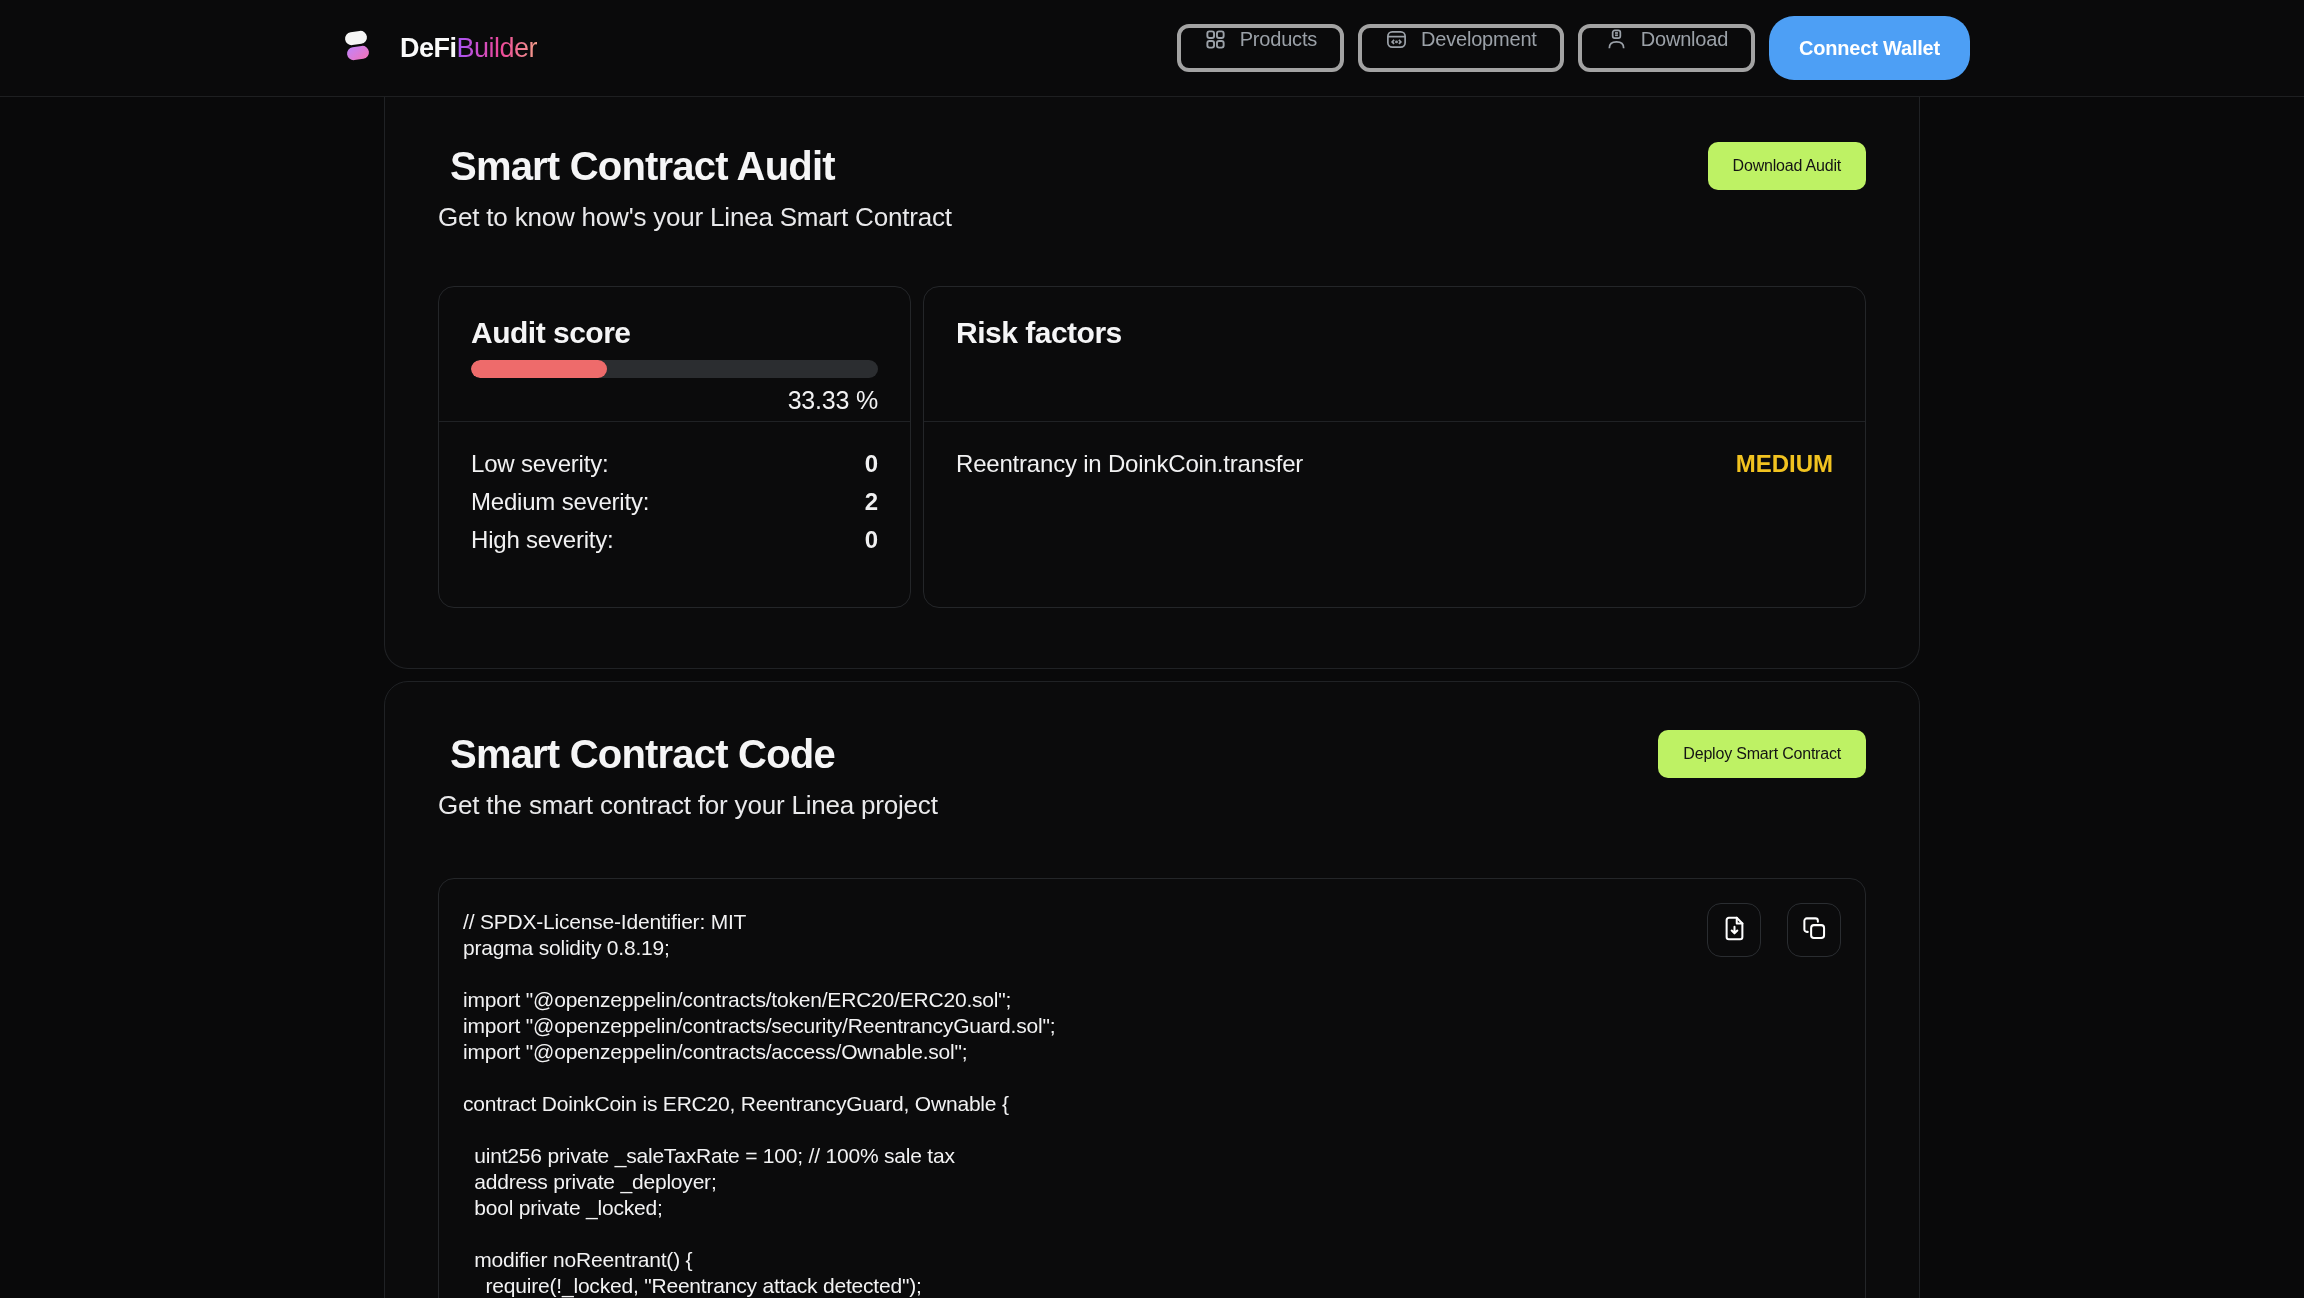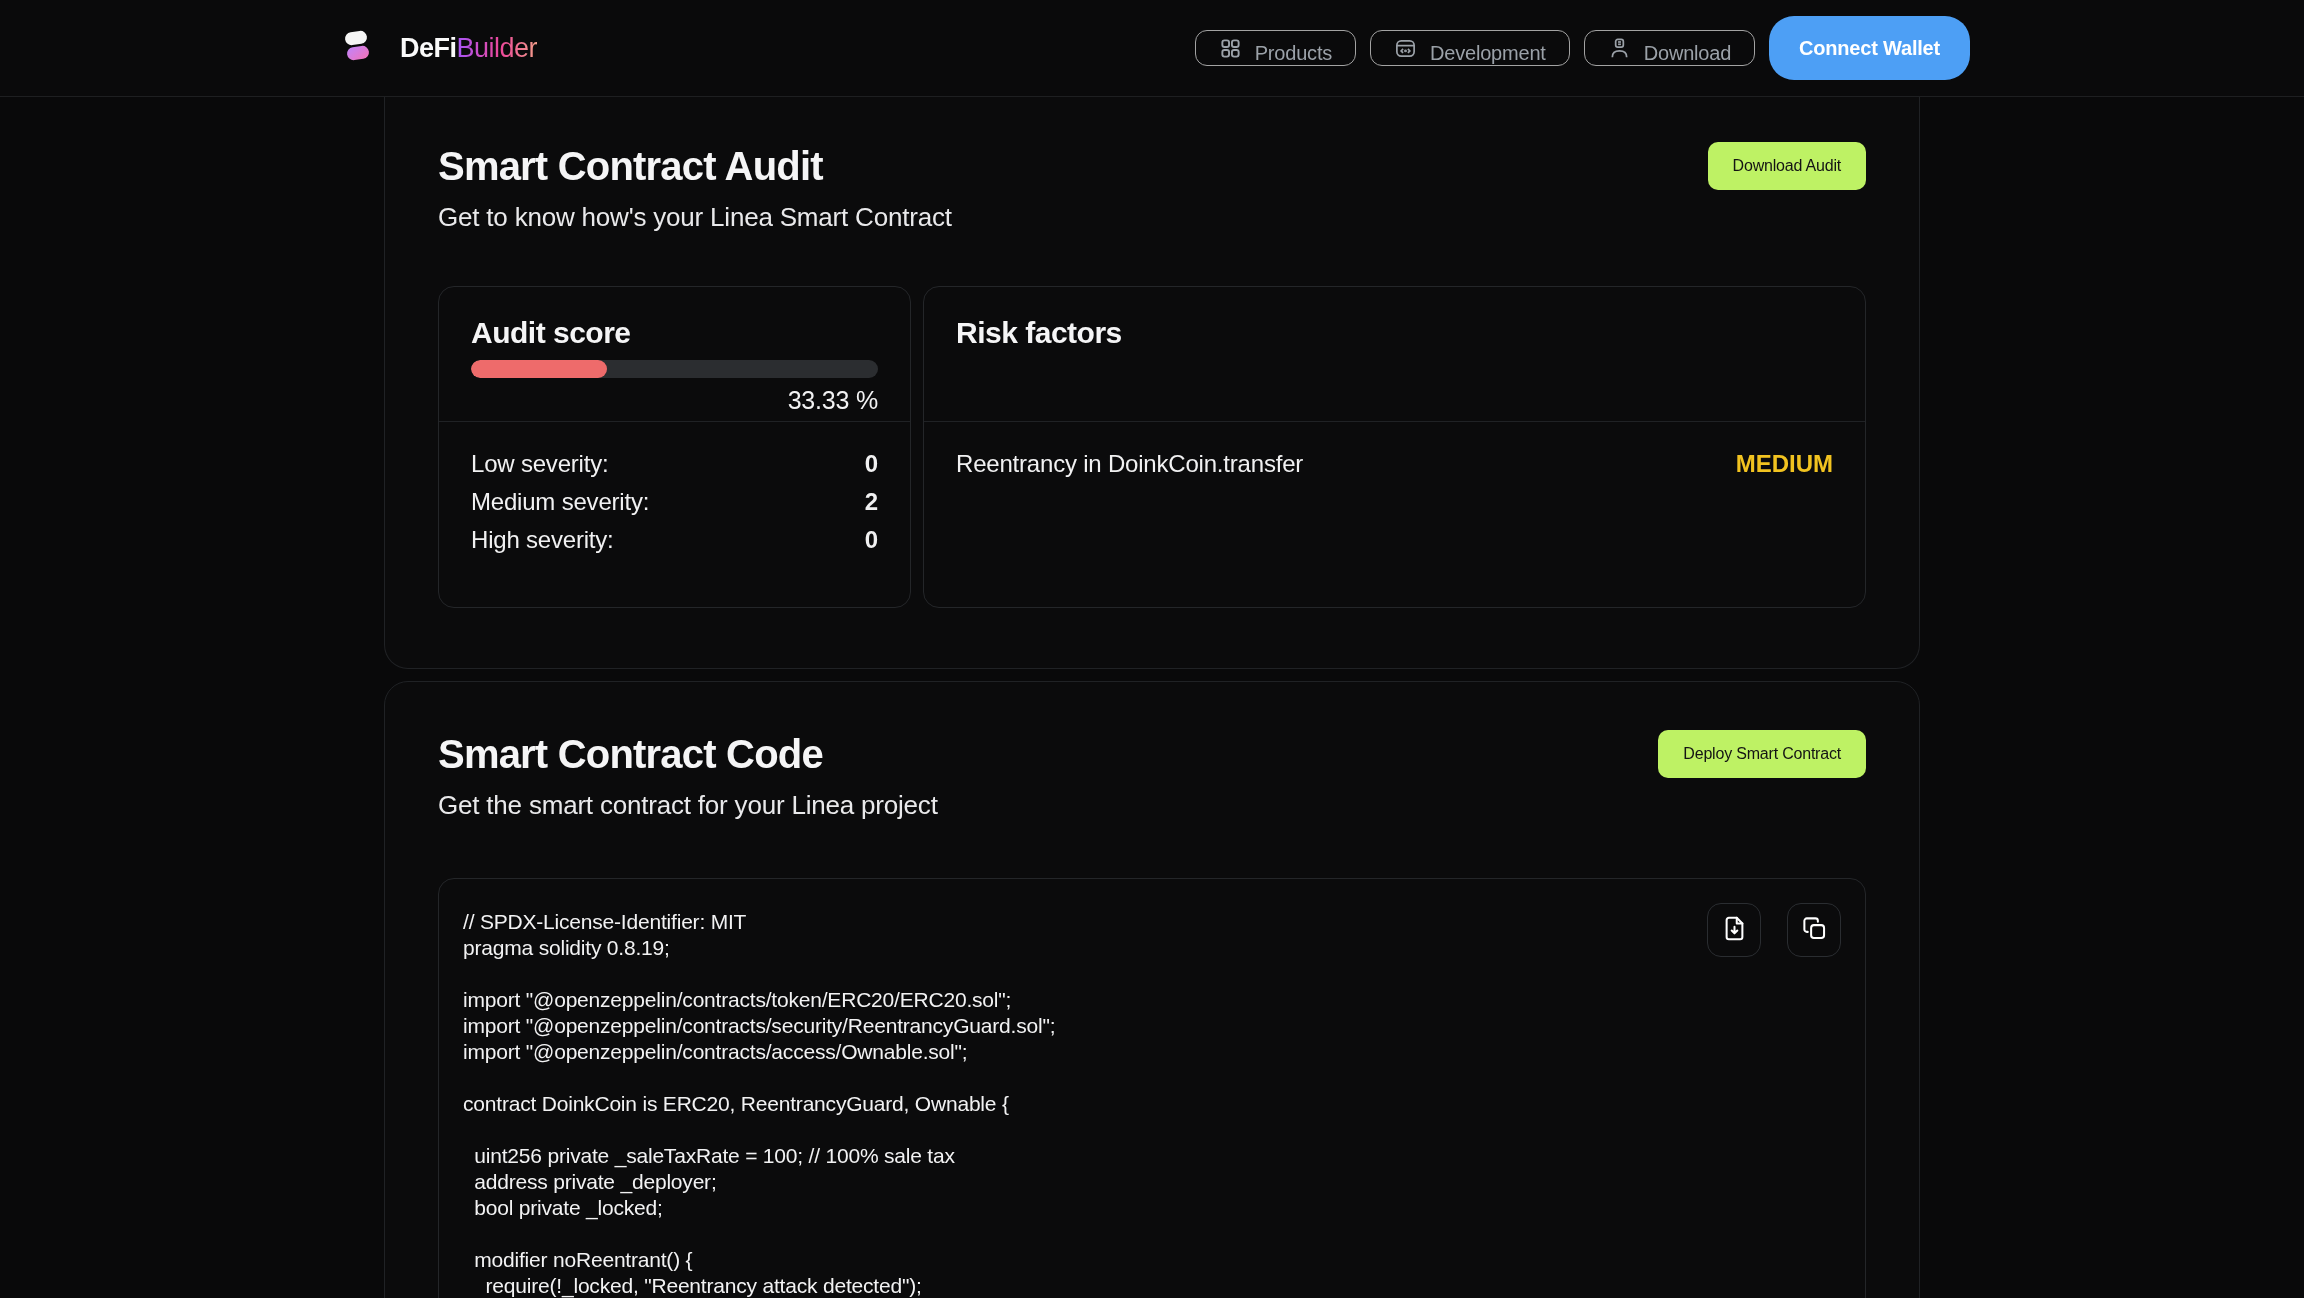--- a/index.html
+++ b/index.html
@@ -18,38 +18,38 @@
   }
   .logo { display:flex; align-items:center; gap:28px; }
   .logo-text { font-size:27px; font-weight:700; color:#fafafa; letter-spacing:-0.5px; }
   .logo-text .grad {
     font-weight:500;
     background:linear-gradient(90deg,#a855f7 0%,#ec4899 55%,#f59e8b 100%);
     -webkit-background-clip:text; background-clip:text; color:transparent;
   }
   .nav-right { display:flex; align-items:center; gap:14px; }
   .nav-btn {
-    display:flex; align-items:flex-end; gap:13px; height:36px; padding:0 23px;
-    border:1px solid #a3a3a3; border-radius:12px; background:transparent;
+    display:flex; align-items:flex-start; gap:13px; height:48px; padding:0 23px;
+    border:4px solid #a3a3a3; border-radius:12px; background:transparent;
     color:#9ba1a8; font-size:20px; font-family:inherit; letter-spacing:-0.2px; cursor:pointer;
   }
   .nav-btn svg { width:23px; height:23px; }
   .connect-btn {
     height:64px; padding:0 30px; border:none; border-radius:25px;
     color:#ffffff; font-size:20px; font-weight:600; font-family:inherit; cursor:pointer; letter-spacing:-0.2px;
   }
 
   
   .content { width:1536px; margin-left:384px; }
   .section { border:1px solid #202225; background:#0b0b0c; }
   .section-audit { border-top:none; border-radius:0 0 24px 24px; padding:45px 53px 60px; }
   .section-code  { border-radius:24px; margin-top:12px; padding:48px 53px 60px; min-height:900px; }
 
   .section-head { display:flex; justify-content:space-between; align-items:flex-start; }
-  .sec-title { font-size:40px; font-weight:700; color:#f5f5f6; letter-spacing:-0.8px; line-height:48px; }
+  .sec-title { font-size:40px; font-weight:700; color:#f5f5f6; letter-spacing:-0.8px; line-height:48px;margin-left:12px; }
   .sec-sub   { font-size:26px; color:#e9e9eb; margin-top:10px; line-height:34px; }
   .white-btn {
     background:#bef264; color:#141414; border:none; border-radius:10px;
     font-size:16px; font-weight:400; font-family:inherit; letter-spacing:-0.2px;
     padding:15px 25px; cursor:pointer; white-space:nowrap;
   }
 
   
   .cards { display:flex; gap:12px; margin-top:52px; }
   .card { border:1px solid #242629; border-radius:16px; height:322px; }

